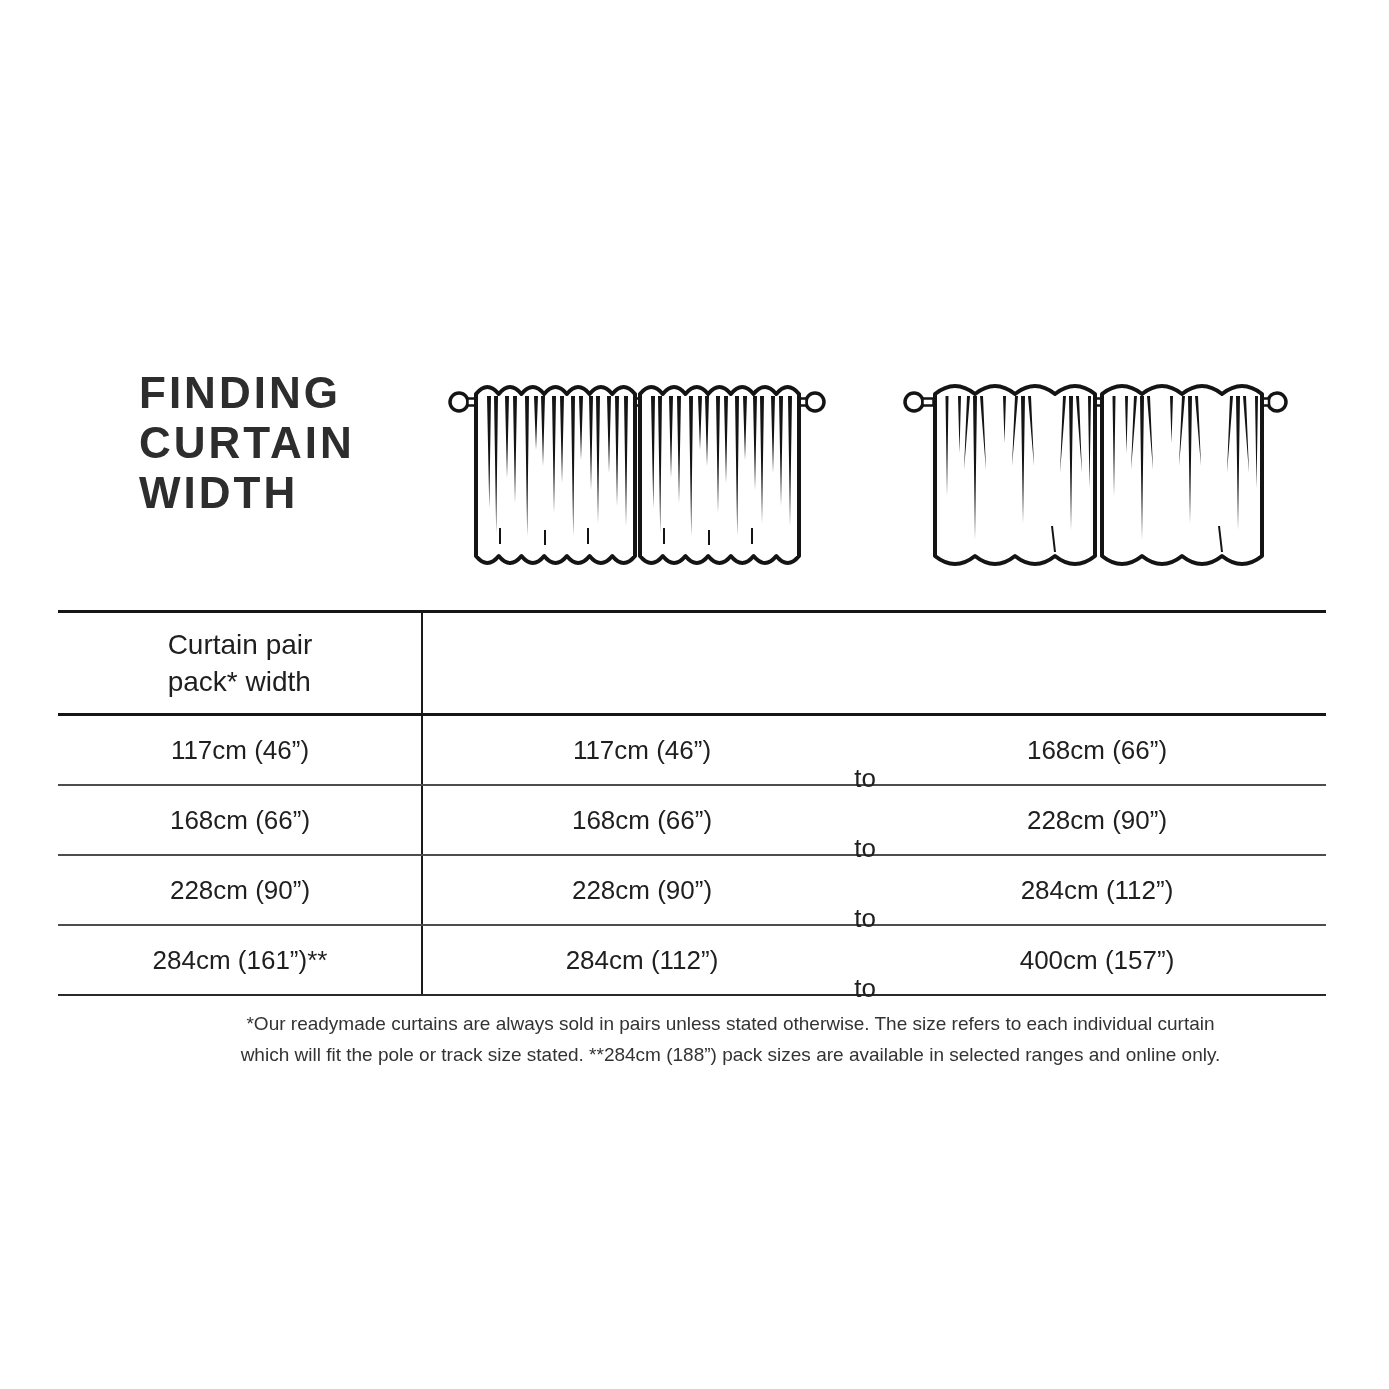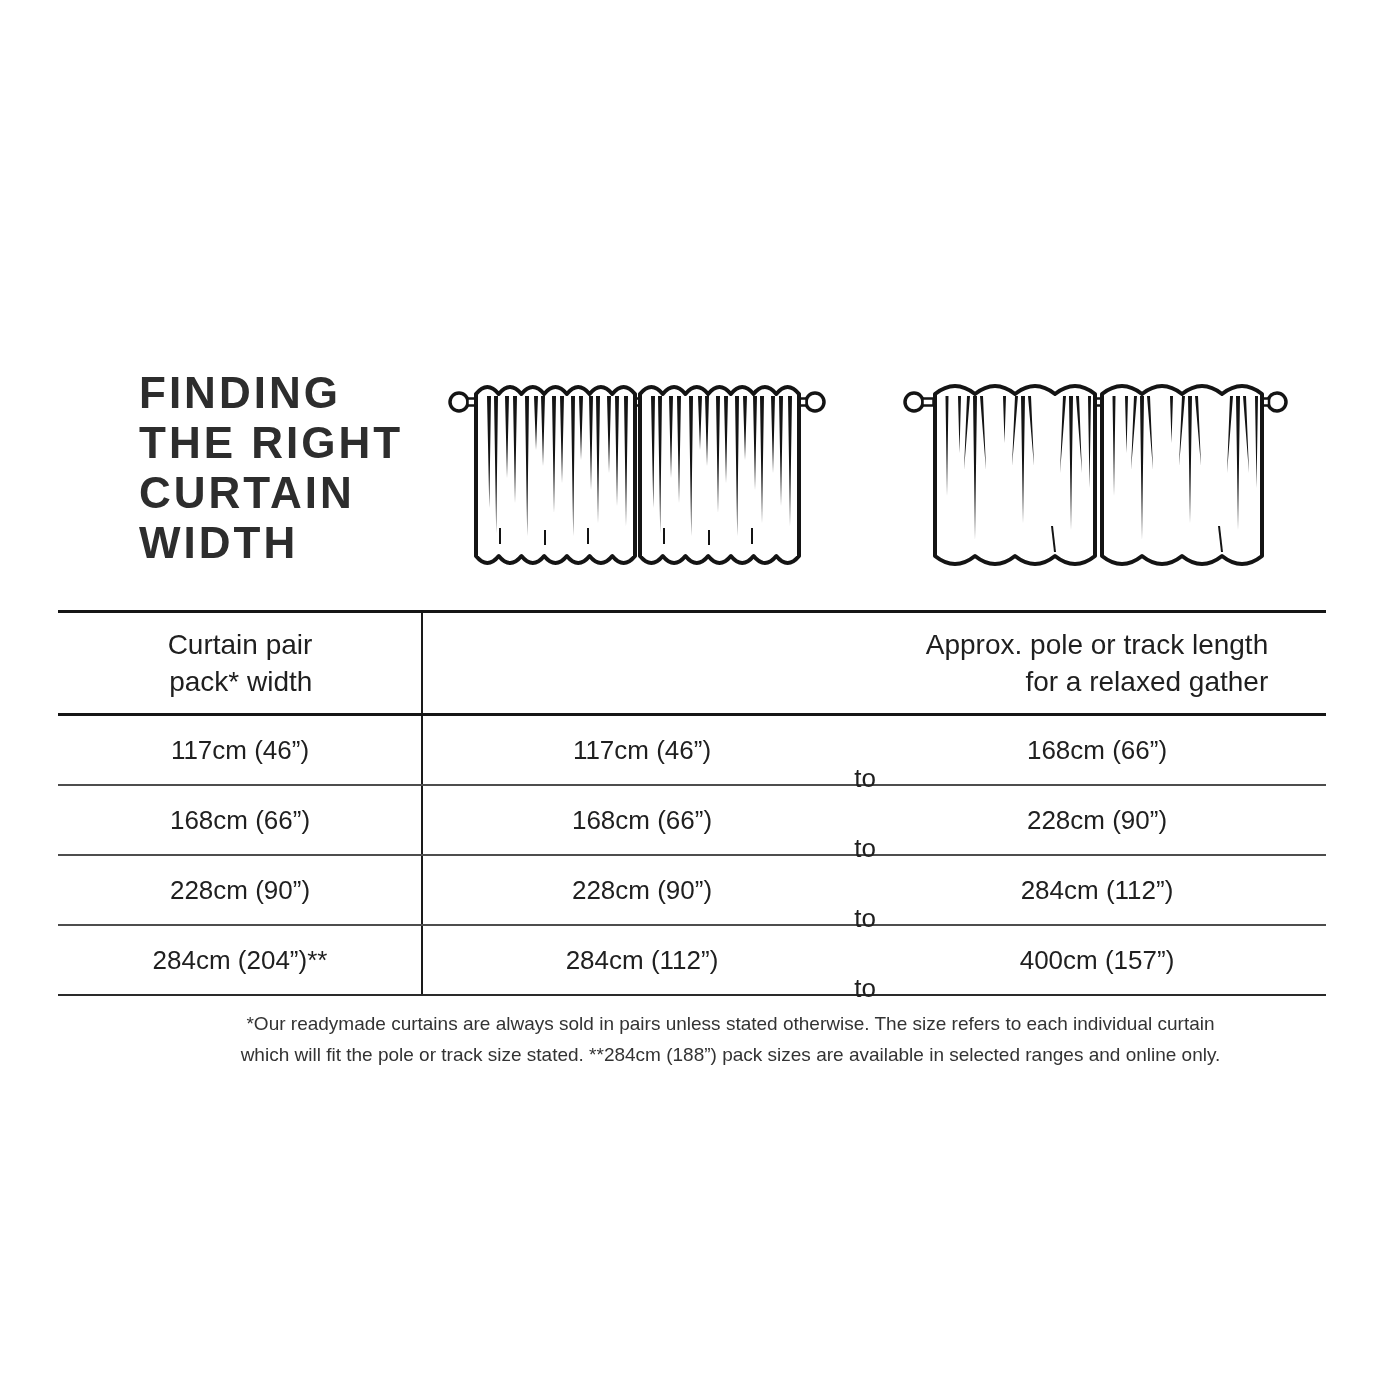--- a/index.html
+++ b/index.html
@@ -39,40 +39,39 @@
     border-bottom:2px solid #4d4d4d;
   }
   .trow.last{border-bottom:2px solid #2a2a2a;}
   .cell{
     position:absolute;top:50%;transform:translate(-50%,-50%);
     white-space:nowrap;font-size:26px;color:#1f1f1f;
   }
   .hcell{
     position:absolute;top:50%;transform:translate(-50%,-50%);
     white-space:nowrap;font-size:28px;line-height:37px;
-    text-align:right;color:#1f1f1f;
+    text-align:left;color:#1f1f1f;
   }
   .c1{left:182px;}
   .c2{left:584px;}
   .cto{left:807px;margin-top:28px;}
   .c3{left:1039px;}
   .footnote{
     position:absolute;left:0;top:1008px;width:1389px;
     text-align:center;font-size:19px;line-height:31px;color:#333333;padding-left:36px;
   }
   .footnote div{white-space:nowrap;}
 </style>
 </head>
 <body>
 
 <div class="canvas">
 
   <h1 class="page-title">
     <span>FINDING</span>
-    <span>THE RIGHT</span>
     <span>CURTAIN</span>
     <span>WIDTH</span>
   </h1>
 
   <svg class="illus full" viewBox="0 0 378 192" aria-hidden="true">
     <g fill="#ffffff" stroke="#141414">
       <circle cx="11" cy="24" r="9" stroke-width="3.5"></circle>
       <circle cx="367" cy="24" r="9" stroke-width="3.5"></circle>
       <rect x="19.5" y="20.5" width="9" height="7" stroke-width="2.5"></rect>
       <rect x="350.5" y="20.5" width="8" height="7" stroke-width="2.5"></rect>
@@ -111,24 +110,20 @@
   </svg>
 
   <div class="size-table">
     <div class="tbl-divider"></div>
 
     <div class="thead">
       <div class="hcell c1">
         <div>Curtain pair</div>
         <div>pack* width</div>
       </div>
-      <div class="hcell c3">
-        <div>Approx. pole or track length</div>
-        <div>for a relaxed gather</div>
-      </div>
     </div>
 
     <div class="trow">
       <span class="cell c1">117cm (46”)</span>
       <span class="cell c2">117cm (46”)</span>
       <span class="cell cto">to</span>
       <span class="cell c3">168cm (66”)</span>
     </div>
 
     <div class="trow">
@@ -139,21 +134,21 @@
     </div>
 
     <div class="trow">
       <span class="cell c1">228cm (90”)</span>
       <span class="cell c2">228cm (90”)</span>
       <span class="cell cto">to</span>
       <span class="cell c3">284cm (112”)</span>
     </div>
 
     <div class="trow last">
-      <span class="cell c1">284cm (204”)**</span>
+      <span class="cell c1">284cm (161”)**</span>
       <span class="cell c2">284cm (112”)</span>
       <span class="cell cto">to</span>
       <span class="cell c3">400cm (157”)</span>
     </div>
   </div>
 
   <div class="footnote">
     <div>*Our readymade curtains are always sold in pairs unless stated otherwise. The size refers to each individual curtain</div>
     <div>which will fit the pole or track size stated. **284cm (188”) pack sizes are available in selected ranges and online only.</div>
   </div>

